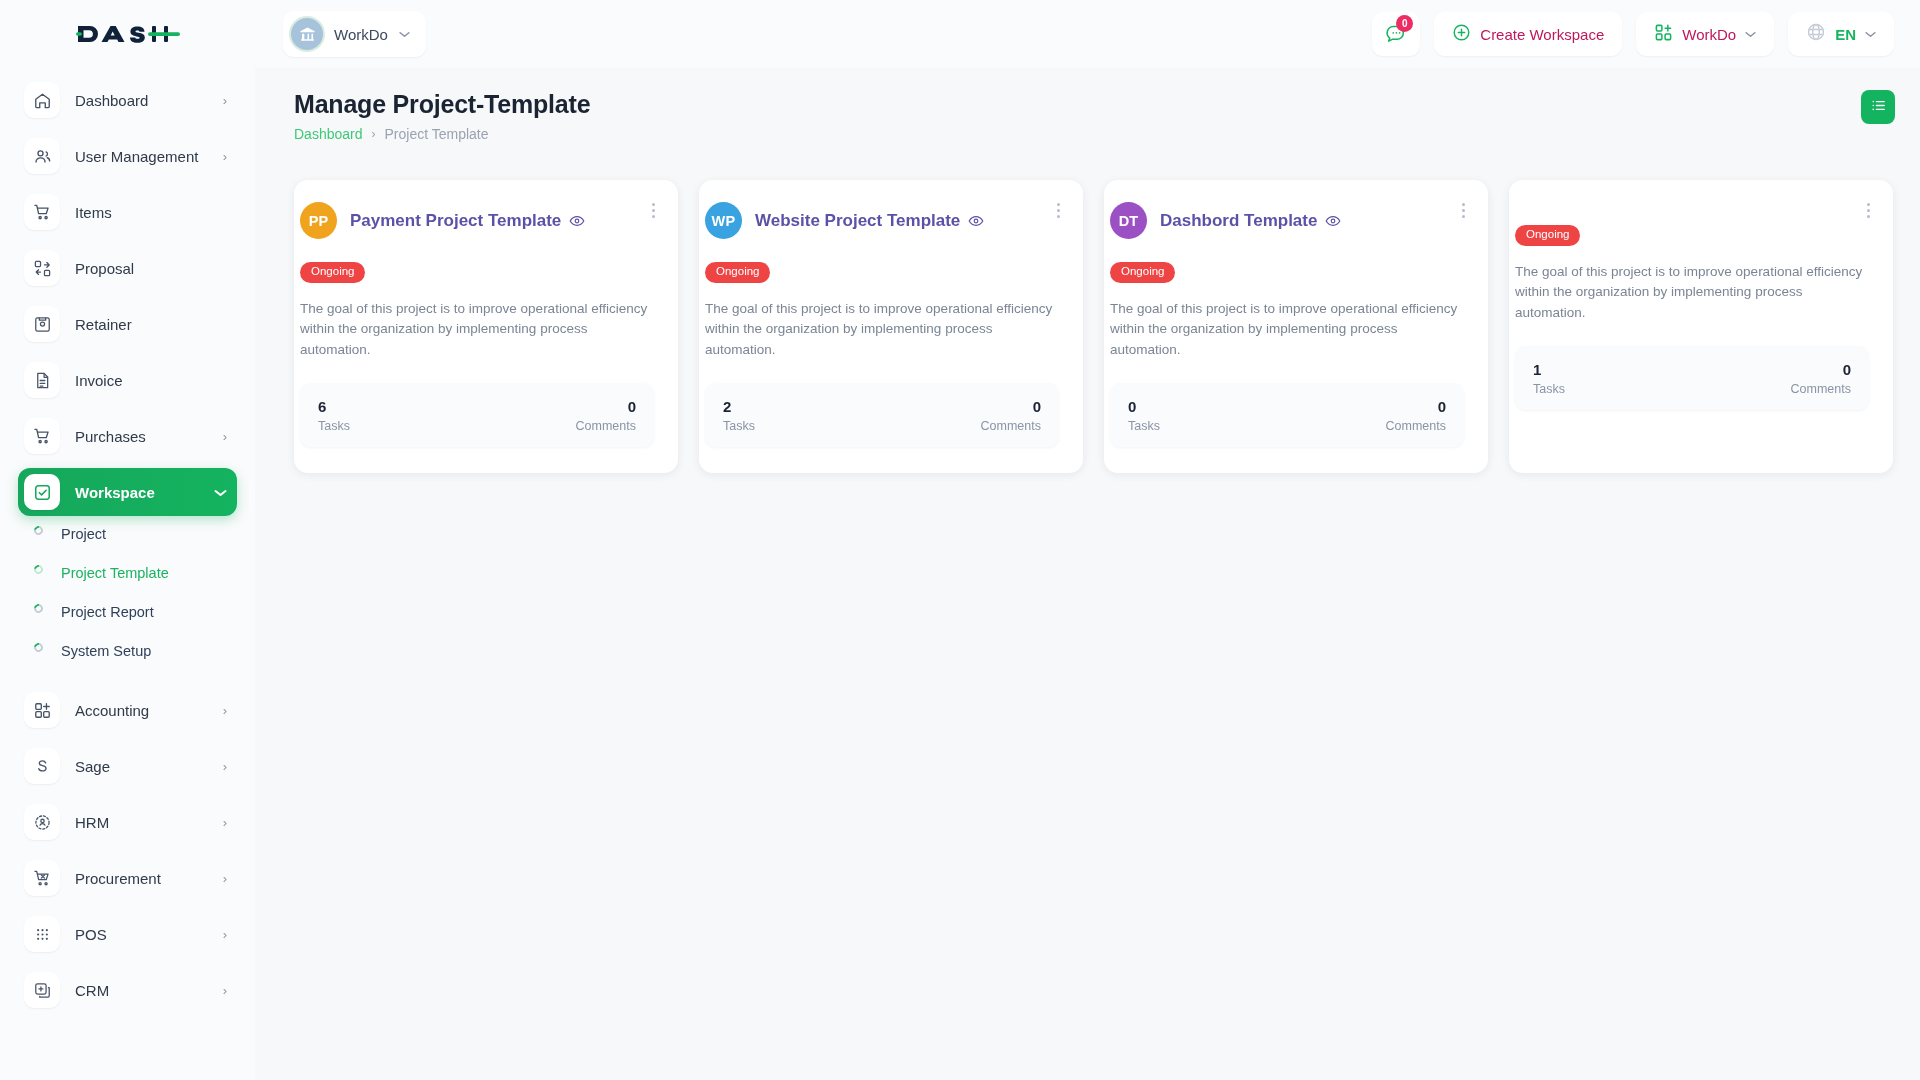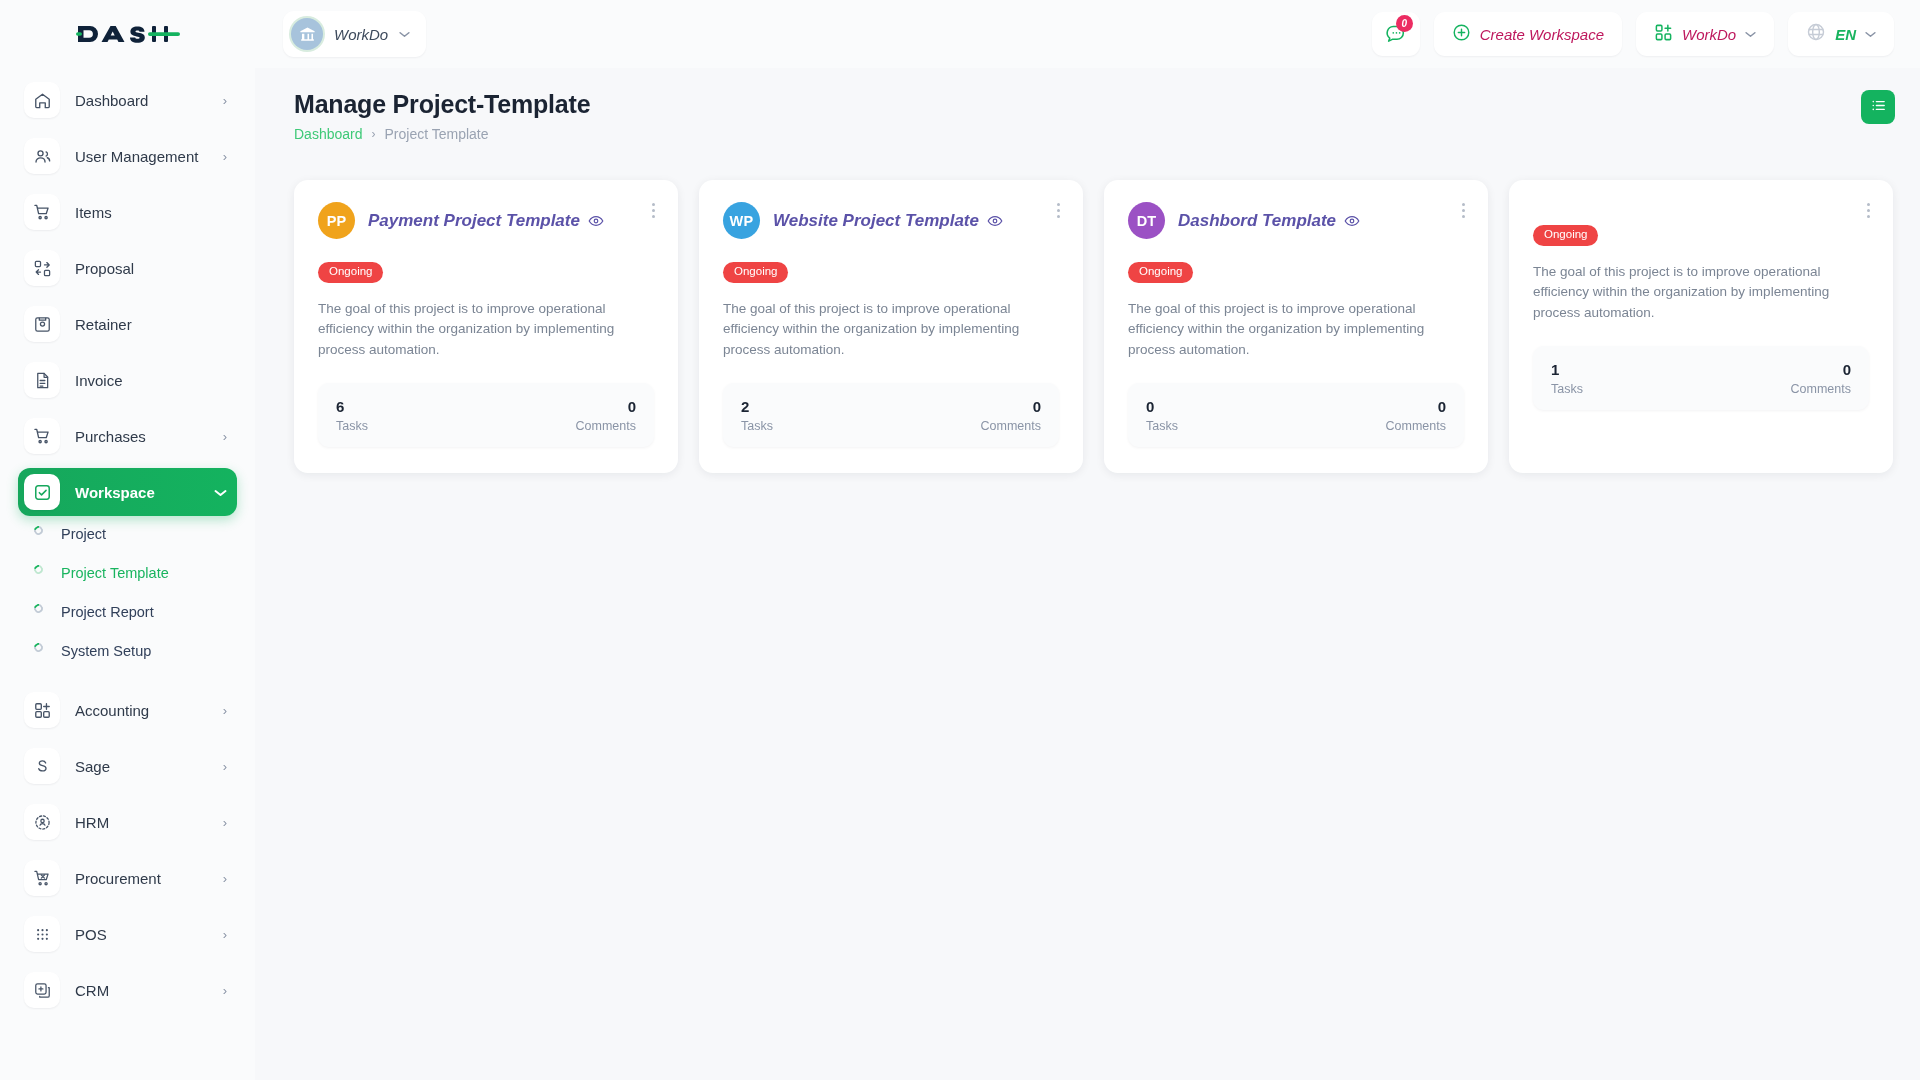--- a/index.html
+++ b/index.html
@@ -12,21 +12,20 @@
   }
   body { position: relative; }
 
   
   .topbar {
     position: absolute; top: 0; left: 0;
     width: 1920px; height: 68px;
     background: #fafbfc;
     display: flex; align-items: center;
     z-index: 20;
-    font-style: italic;
   }
   .logo-wrap {
     width: 255px; height: 68px;
     display: flex; align-items: center; justify-content: center;
   }
   .logo { display: flex; align-items: center; }
   .logo svg { display: block; }
 
   .ws-pill {
     display: flex; align-items: center; gap: 11px;
@@ -147,33 +146,33 @@
   }
 
   
   .cards {
     display: flex; gap: 21px; margin-top: 38px;
   }
   .card {
     width: 384px; background: #ffffff;
     border-radius: 14px;
     box-shadow: 0 2px 10px rgba(16,24,40,0.07);
-    padding: 22px 24px 26px 24px;
+    padding: 22px 24px 26px 6px;
     position: relative;
   }
   .card-head { display: flex; align-items: center; }
   .avatar {
     width: 37px; height: 37px; border-radius: 50%;
     display: flex; align-items: center; justify-content: center;
     color: #ffffff; font-size: 14.5px; font-weight: 600;
     flex: none; letter-spacing: 0.2px;
   }
   .card-title {
     margin-left: 13px; font-size: 17px; font-weight: 700;
-    color: #5b52a8; white-space: nowrap; font-style: italic;
+    color: #5b52a8; white-space: nowrap;
   }
   .eye-btn { margin-left: 8px; color: #5b52a8; display: flex; cursor: pointer; }
   .kebab {
     position: absolute; top: 20px; right: 20px;
     display: flex; flex-direction: column; gap: 3px;
     cursor: pointer; padding: 3px;
   }
   .kebab i { width: 3px; height: 3px; border-radius: 50%; background: #b5bcc8; display: block; }
 
   .status-pill {

